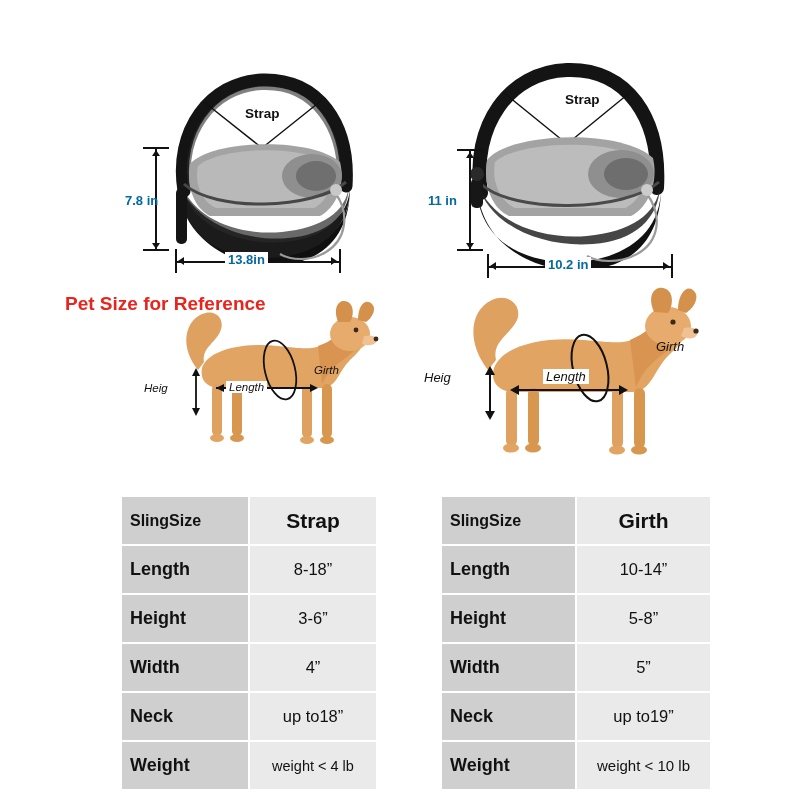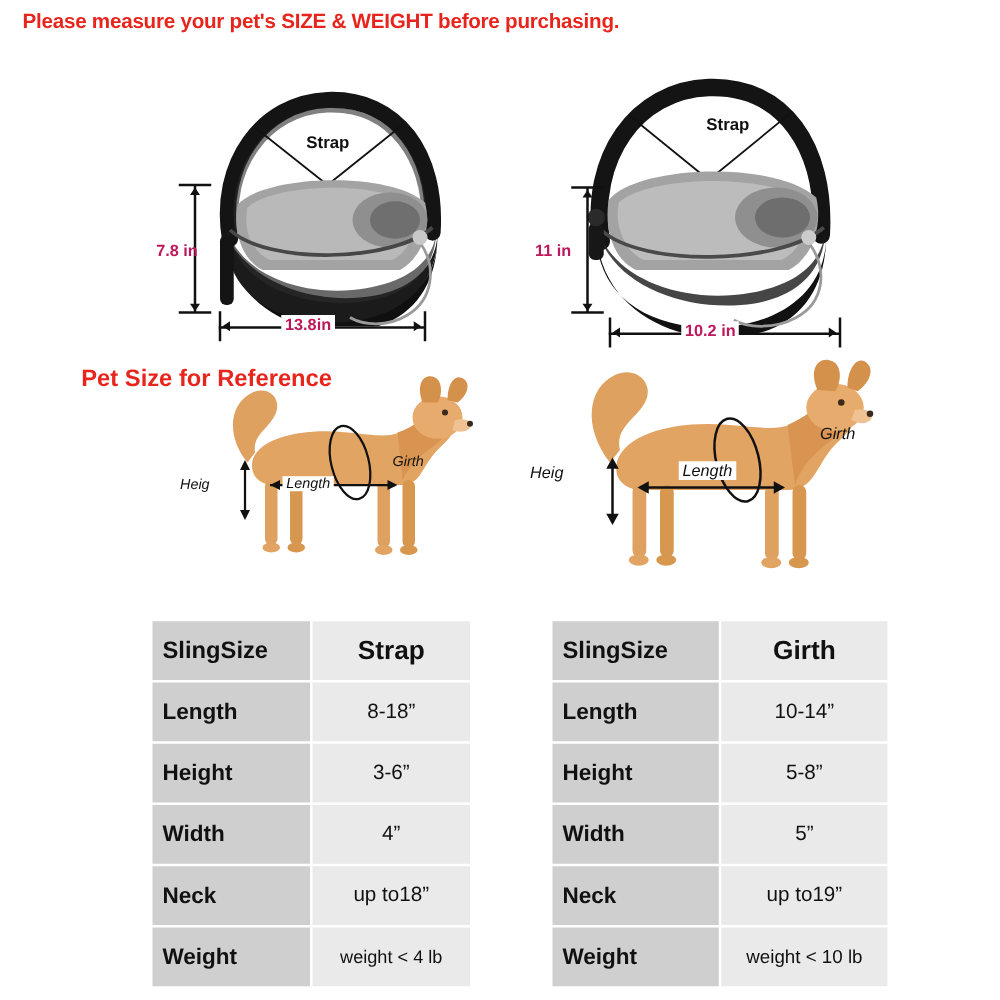--- a/index.html
+++ b/index.html
@@ -43,21 +43,21 @@
     font-weight:bold;
     color:#111;
     white-space:nowrap;
   }
 
   
   .dim-text {
     position:absolute;
     font-size:13px;
     font-weight:bold;
-    color:#be185d;
+    color:#0369a1;
     white-space:nowrap;
   }
   .dim-line-v, .dim-line-h {
     position:absolute;
     background:#111;
   }
   .dim-line-v { width:1.6px; }
   .dim-line-h { height:1.6px; }
   .tick-h { position:absolute; height:1.6px; background:#111; }
   .tick-v { position:absolute; width:1.6px; background:#111; }
@@ -102,29 +102,28 @@
     font-size:18px;
     width:116px;
     padding-left:8px;
     text-align:left;
   }
   .spec-table td.v {
     background:#eaeaea;
     width:116px;
     font-size:16.5px;
   }
-  .spec-table tr.head td.k { font-size:19px; }
+  .spec-table tr.head td.k { font-size:16px; }
   .spec-table tr.head td.v { font-size:21px; font-weight:bold; }
 </style>
 </head>
 <body>
 
 <div class="canvas">
 
-  <div class="headline">Please measure your pet's SIZE &amp; WEIGHT before purchasing.</div>
   <div class="subheadline">Pet  Size for Reference</div>
 
   <div class="bag" style="left:150px; top:36px;">
     <svg width="230" height="225" viewBox="0 0 230 225">
 
       <path d="M34 155 C24 95 60 46 112 44 C168 42 200 88 196 150" fill="none" stroke="#141414" stroke-width="13" stroke-linecap="round"></path>
       <path d="M40 150 C32 100 64 54 112 52 C162 50 192 92 189 148" fill="none" stroke="#2c2c2c" stroke-width="4" opacity="0.6"></path>
 
       <line x1="54" y1="66" x2="112" y2="112" stroke="#111" stroke-width="1.4"></line>
       <line x1="172" y1="64" x2="112" y2="112" stroke="#111" stroke-width="1.4"></line>

